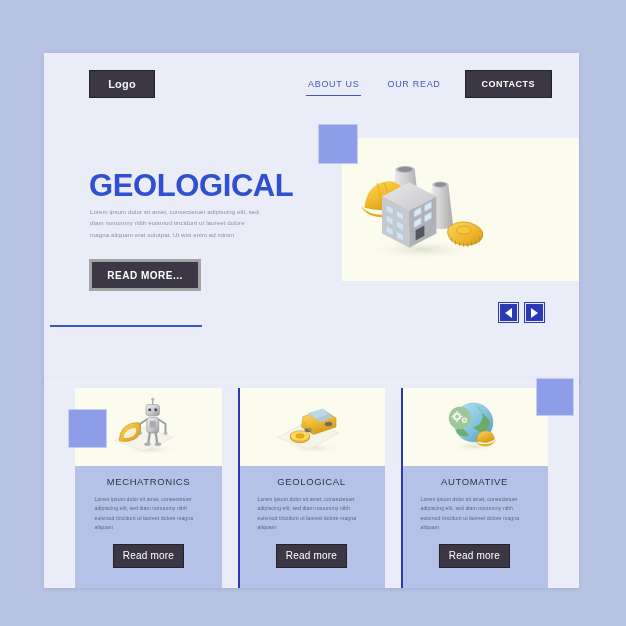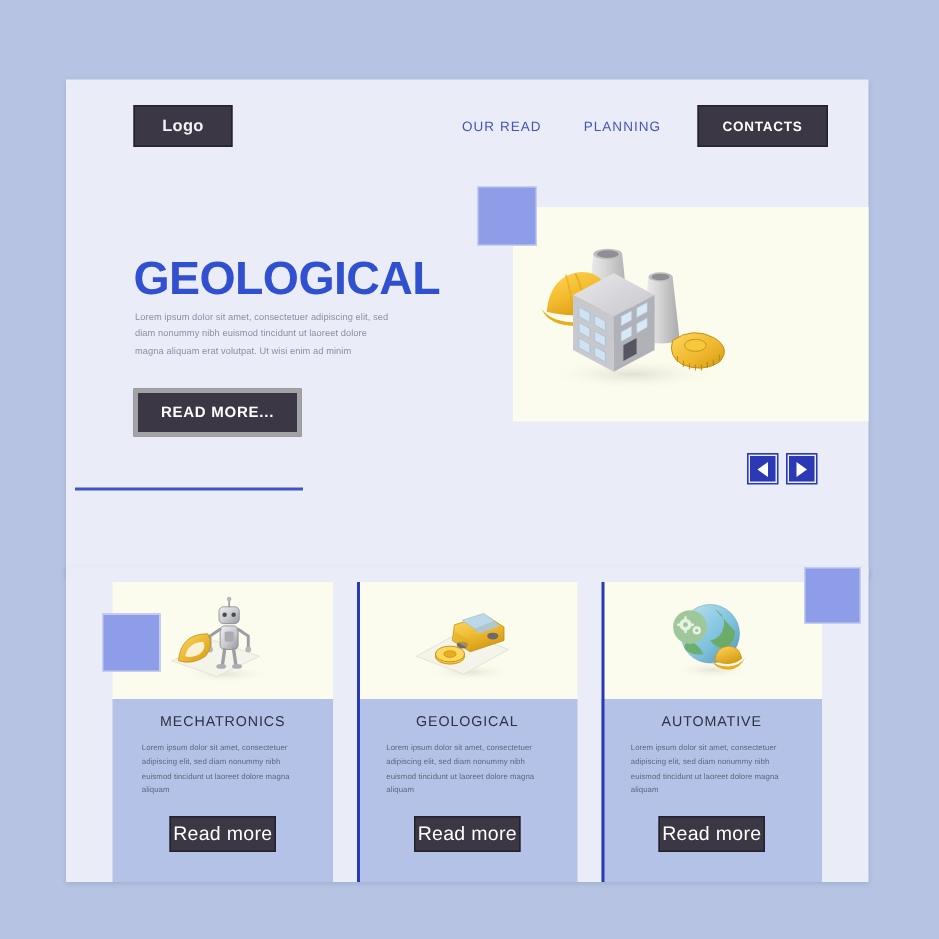--- a/index.html
+++ b/index.html
@@ -264,45 +264,45 @@
   }
   .card-btn {
     display: inline-flex;
     align-items: center;
     justify-content: center;
     width: 69px;
     height: 22px;
     background: #3b3744;
     border: 1px solid #24212c;
     color: #ffffff;
-    font-size: 13px;
+    font-size: 10px;
     letter-spacing: 0.2px;
   }
 
   
   .illus-hero { width: 160px; height: 122px; display: block; margin-top: 8px; }
   .illus-card { width: 92px; height: 66px; display: block; }
 </style>
 </head>
 <body>
 
 <div class="canvas">
 
   <div class="hero-panel">
 
     <div class="logo-button">
       <span>Logo</span>
     </div>
 
     <nav class="nav">
+      <div class="nav-item active-underline">
+        <span>ABOUT US</span>
+      </div>
       <div class="nav-item">
         <span>OUR READ</span>
-      </div>
-      <div class="nav-item">
-        <span>PLANNING</span>
       </div>
       <div class="nav-item cta">
         <span>CONTACTS</span>
       </div>
     </nav>
 
     <h1 class="hero-title">GEOLOGICAL</h1>
 
     <p class="hero-copy">Lorem ipsum dolor sit amet, consectetuer adipiscing elit, sed diam nonummy nibh euismod tincidunt ut laoreet dolore magna aliquam erat volutpat. Ut wisi enim ad minim</p>
 

